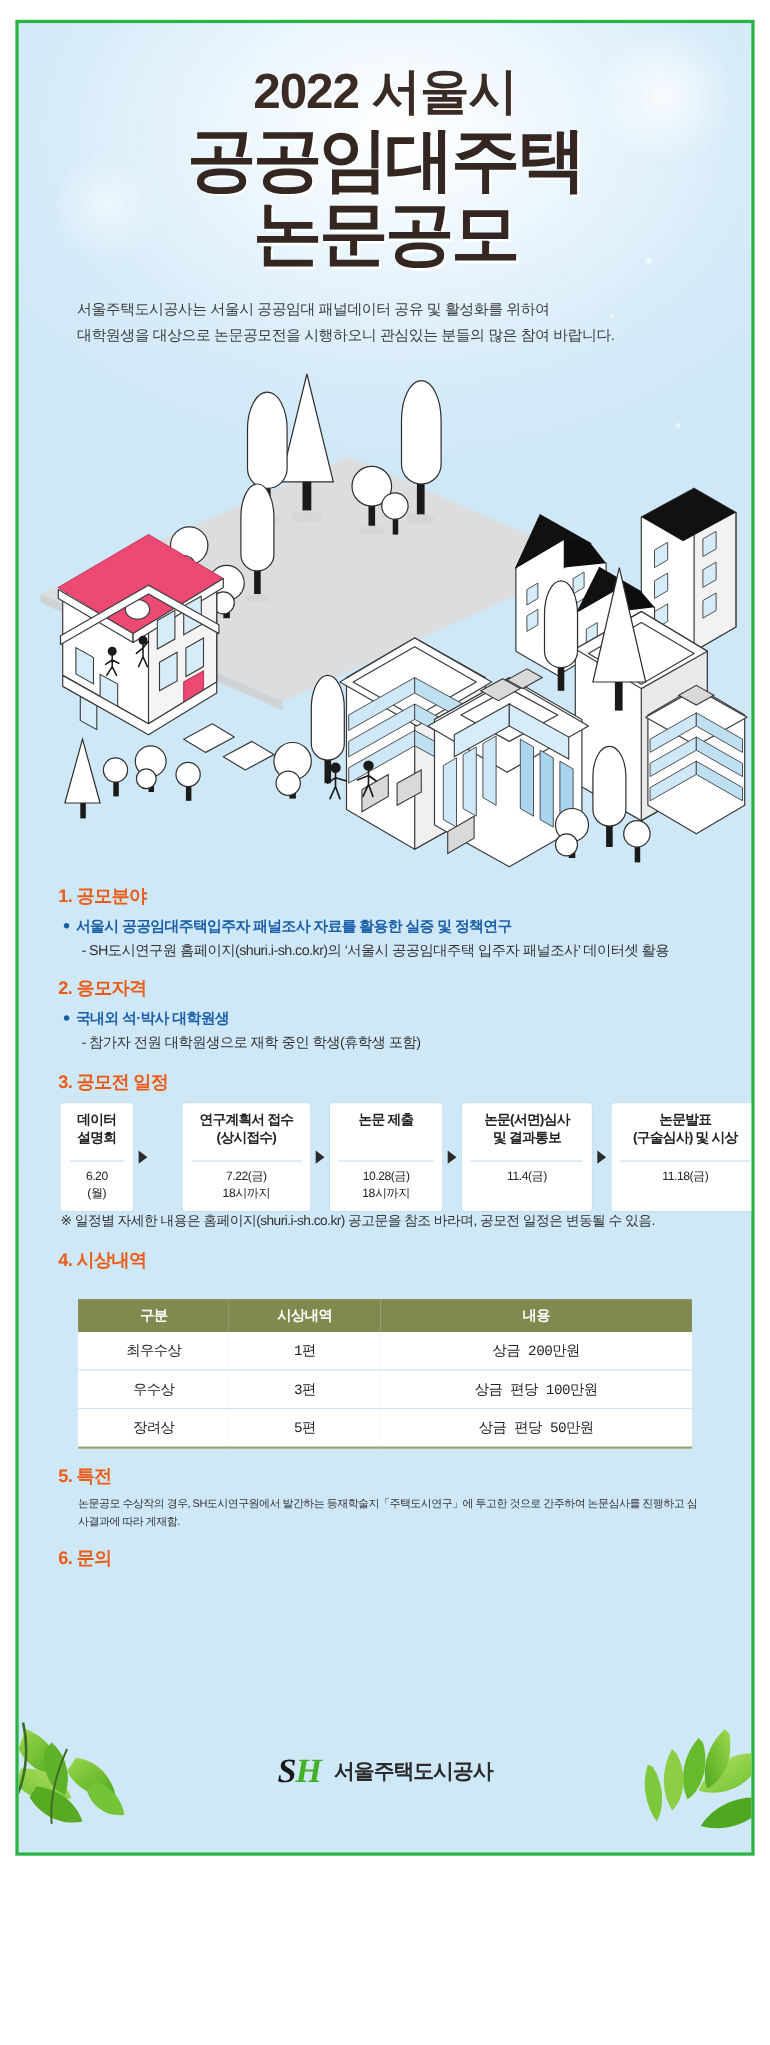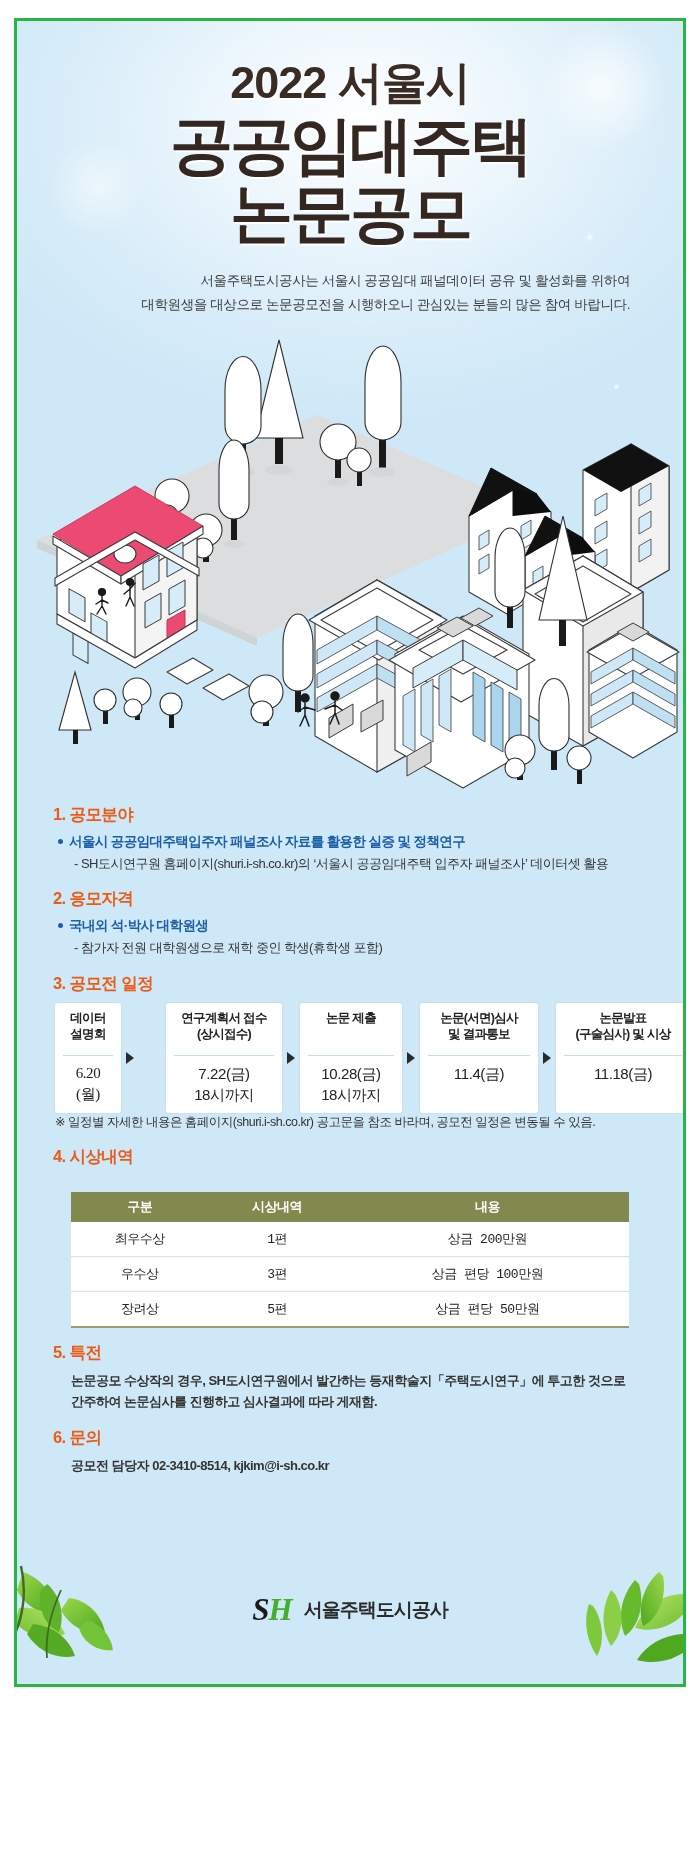--- a/index.html
+++ b/index.html
@@ -55,21 +55,21 @@
     letter-spacing:-3px; line-height:1.07;
     margin-top:6px;
     text-shadow:2px 2px 0 rgba(255,255,255,.9);
   }
   .hl-main2{
     font-size:63px; font-weight:bold; color:#342721;
     letter-spacing:-3px; line-height:1.07;
     text-shadow:2px 2px 0 rgba(255,255,255,.9);
   }
   .lead{
-    text-align:right;
+    text-align:left;
     margin:22px auto 0;
     width:560px;
     font-size:13.5px;
     line-height:1.75;
     color:#3c3c3c;
     letter-spacing:-0.4px;
   }
 
   
   .illus{
@@ -108,26 +108,25 @@
     color:#333;
     font-size:13px;
     letter-spacing:-0.5px;
     line-height:1.55;
     margin:0 0 2px 44px;
     text-indent:-11px;
     padding-right:18px;
   }
   .plain{
     color:#333;
-    font-size:13px;
+    font-size:10px;
     letter-spacing:-0.5px;
     line-height:1.6;
     margin:0 0 2px 30px;
     padding-right:22px;
-    font-weight:bold;
   }
   .note{
     color:#333;
     font-size:12.5px;
     letter-spacing:-0.5px;
     line-height:1.55;
     margin:0 14px 0 14px;
     text-indent:-14px;
     padding-left:14px;
   }
@@ -156,21 +155,21 @@
     color:#222;
     letter-spacing:-0.7px;
     line-height:1.35;
     padding-bottom:7px;
     min-height:38px;
   }
   .tl-sep{
     height:1px;background:#bfdff2;margin:0 6px 7px;
   }
   .tl-date{
-    font-size:15px;
+    font-size:11px;
     color:#222;
     letter-spacing:-0.4px;
     line-height:1.4;
   }
   .tl-arrow{
     width:18px;
     flex:0 0 18px;
     display:flex;
     align-items:center;
     justify-content:center;
@@ -507,21 +506,21 @@
         <div class="sec-title">1. 공모분야</div>
         <p class="bullet">서울시 공공임대주택입주자 패널조사 자료를 활용한 실증 및 정책연구</p>
         <p class="dash">- SH도시연구원 홈페이지(shuri.i-sh.co.kr)의 ‘서울시 공공임대주택 입주자 패널조사’ 데이터셋 활용</p>
 
         <div class="sec-title">2. 응모자격</div>
         <p class="bullet">국내외 석·박사 대학원생</p>
         <p class="dash">- 참가자 전원 대학원생으로 재학 중인 학생(휴학생 포함)</p>
 
         <div class="sec-title">3. 공모전 일정</div>
         <div class="timeline" id="timeline">
-            <div class="tl-box" style="width: 66px; flex: 0 0 66px; font-family: Liberation Serif, serif;">
+            <div class="tl-box" style="width: 66px; flex: 0 0 66px;">
               <div class="tl-head">
                 <div>데이터</div>
                 <div>설명회</div>
               </div>
               <div class="tl-sep"></div>
               <div class="tl-date">
                 <div>6.20</div>
                 <div>(월)</div>
               </div>
             </div>
@@ -606,21 +605,20 @@
                 <td>5편</td>
                 <td>상금 편당 50만원</td>
               </tr>
             </tbody>
         </table>
 
         <div class="sec-title">5. 특전</div>
         <p class="plain">논문공모 수상작의 경우, SH도시연구원에서 발간하는 등재학술지「주택도시연구」에 투고한 것으로 간주하여 논문심사를 진행하고 심사결과에 따라 게재함.</p>
 
         <div class="sec-title">6. 문의</div>
-        <p class="plain">공모전 담당자 02-3410-8514,  kjkim@i-sh.co.kr</p>
 
       </div>
     </div>
 
     <div class="footer">
       <svg width="672" height="120" viewBox="0 0 672 120" xmlns="http://www.w3.org/2000/svg" style="display:block">
         <defs>
           <linearGradient id="lf1" x1="0" y1="0" x2="1" y2="1">
             <stop offset="0%" stop-color="#9bd84c"></stop>
               <stop offset="100%" stop-color="#4fa81f"></stop>

